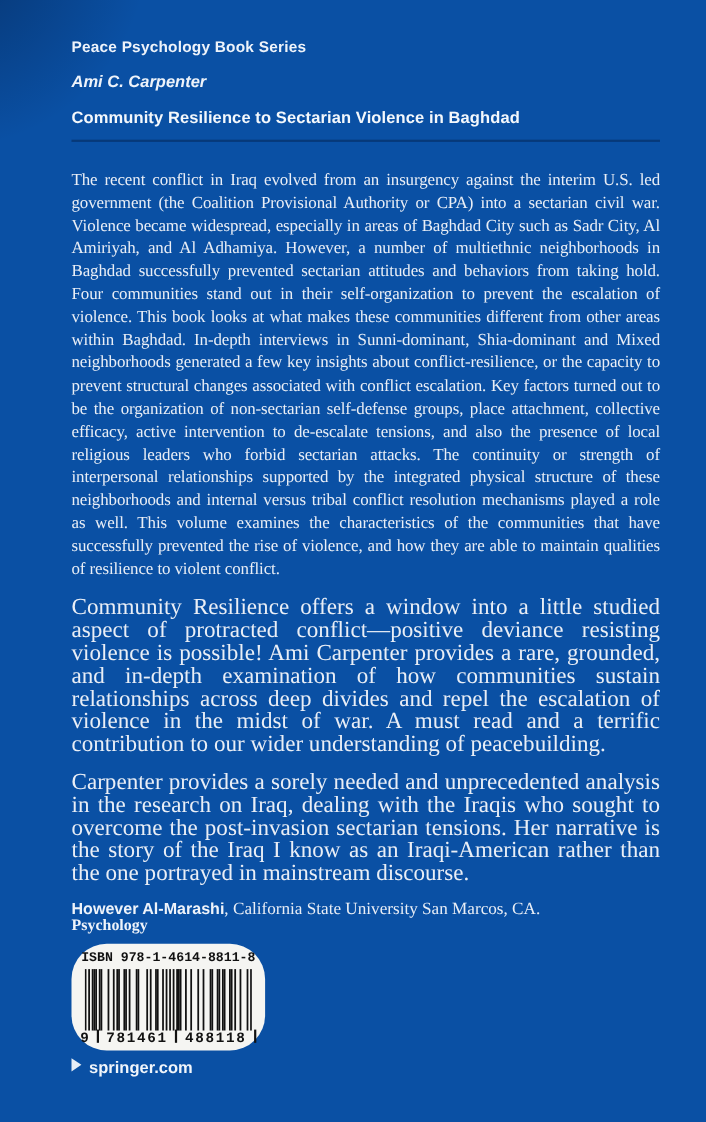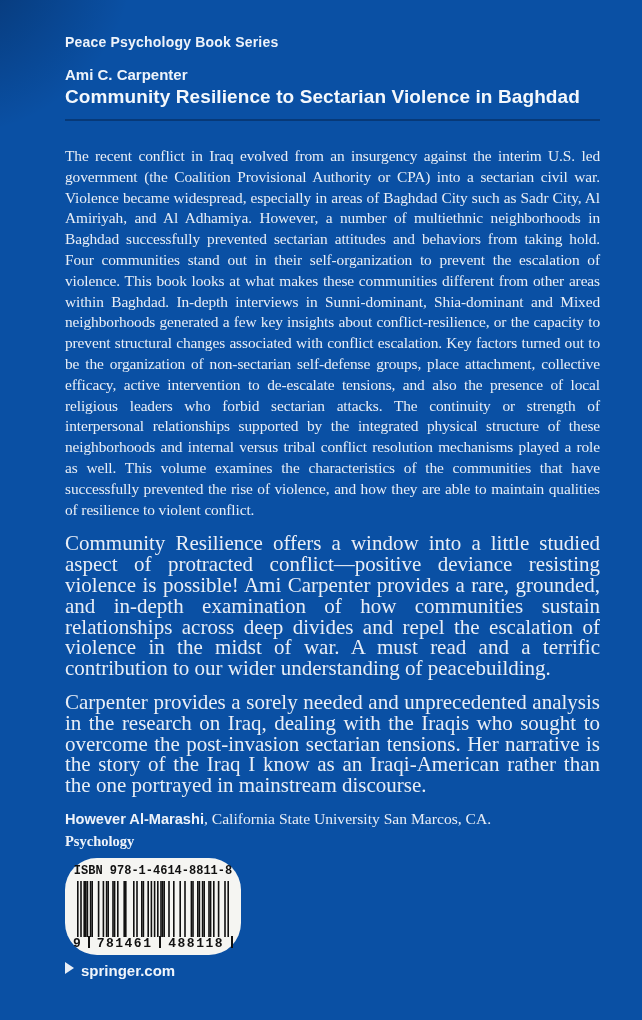--- a/index.html
+++ b/index.html
@@ -23,24 +23,25 @@
   }
   .series {
     font-size: 14px; font-weight: bold;
     letter-spacing: 0.2px;
     color: #eef3fa;
   }
   .author {
     margin-top: 16px;
     font-size: 15px; font-weight: 600;
     color: #eef3fa;
+    font-style: italic;
   }
   .title {
-    margin-top: 3px;
-    font-size: 19px; font-weight: bold;
+    margin-top: 16px;
+    font-size: 15px; font-weight: bold;
     letter-spacing: 0.1px;
     color: #f4f8fc;
   }
   .rule {
     margin-top: 11px;
     height: 2px;
     background: rgba(4, 28, 66, 0.45);
   }
   .synopsis {
     margin-top: 25px;

